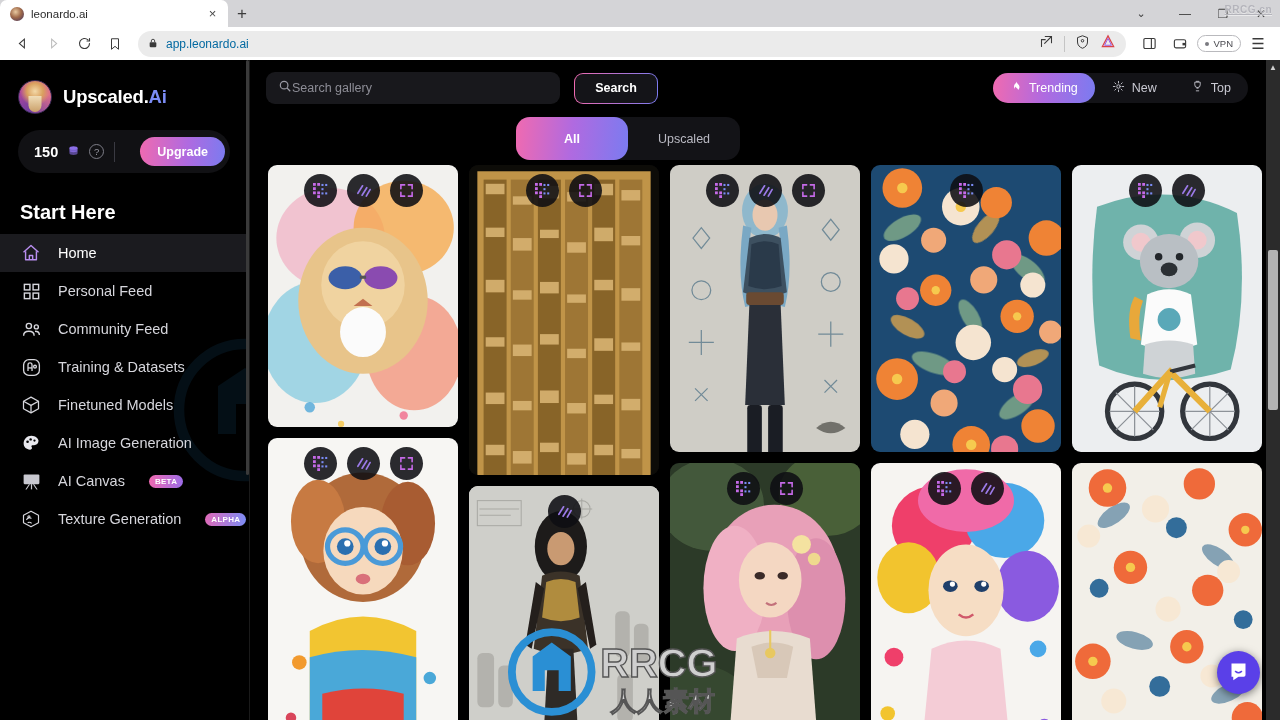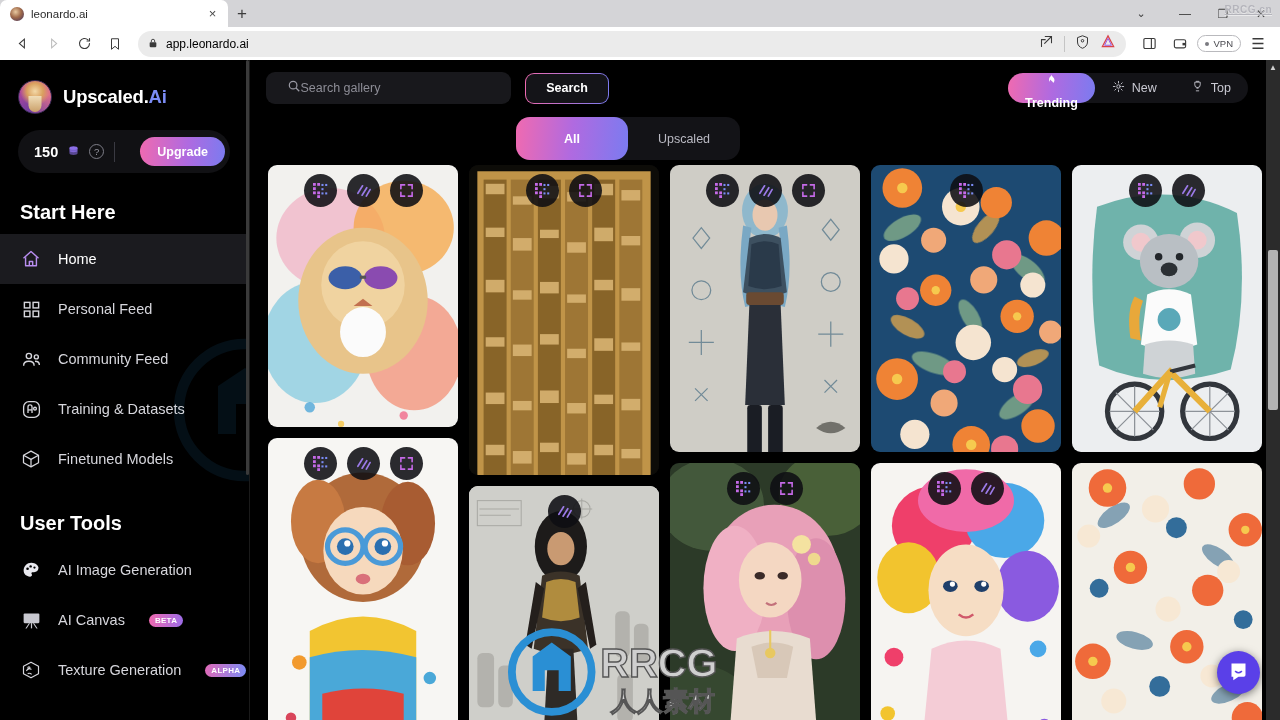--- a/index.html
+++ b/index.html
@@ -61,21 +61,21 @@
     width: 28px; height: 28px; display: flex;
     align-items: center; justify-content: center;
     color: #3a3a3a; border-radius: 4px;
   }
   .nav-btn.disabled { color: #bcbcbc; }
   .urlbar {
     flex: 1; height: 26px; background: #ebebeb;
     border-radius: 13px; display: flex; align-items: center;
     gap: 8px; padding: 0 10px; margin: 0 6px;
   }
-  .url-text { font-size: 12px; color: #000000; }
+  .url-text { font-size: 12px; color: #0369a1; }
   .urlbar-right { margin-left: auto; display: flex; align-items: center; gap: 10px; }
   .sep { width: 1px; height: 16px; background: #c4c4c4; }
   .vpn-pill {
     display: flex; align-items: center; gap: 4px;
     border: 1px solid #b9b9bd; border-radius: 10px;
     height: 17px; padding: 0 7px; font-size: 9.5px; color: #4a4a50;
   }
   .vpn-dot { width: 4px; height: 4px; border-radius: 50%; background: #7a7a80; }
 
   
@@ -131,21 +131,21 @@
     color: #fff; font-size: 12.5px; font-weight: 700;
     font-family: "Liberation Sans", sans-serif;
     display: flex; align-items: center;
   }
 
   .sec-label {
     font-size: 20px; color: #ffffff; font-weight: 600;
     padding: 28px 0 10px 20px;
   }
   .nav-item {
-    height: 50px; display: flex; align-items: center;
+    height: 38px; display: flex; align-items: center;
     gap: 16px; padding-left: 20px; color: #d6d6dc;
     font-size: 14.5px; position: relative;
   }
   .nav-item.active { background: #1b1b1f; }
   .nav-item.active .nav-label { color: #ffffff; }
   .nav-ico { width: 22px; height: 22px; flex: 0 0 22px; display: flex; align-items: center; justify-content: center; }
   .nav-label { white-space: nowrap; }
   .badge {
     font-size: 8px; font-weight: 700; color: #fff;
     padding: 2px 6px; border-radius: 8px; letter-spacing: 0.3px;
@@ -164,23 +164,23 @@
     flex: 1; height: 660px; position: relative;
     background: #000000; overflow: hidden;
   }
   .toolbar { height: 105px; position: relative; }
 
   .search-wrap {
     position: absolute; left: 16px; top: 12px;
     display: flex; align-items: center; gap: 14px;
   }
   .search-field {
-    width: 245px; height: 32px; background: #18181c;
+    width: 294px; height: 32px; background: #18181c;
     border-radius: 9px; display: flex; align-items: center;
-    padding: 0 12px; justify-content: center;
+    padding: 0 12px;
   }
   .search-input {
     background: transparent; border: none; outline: none;
     color: #cfcfd6; font-size: 12.5px; width: 190px;
     font-family: "Liberation Sans", sans-serif;
   }
   .search-input::placeholder { color: #8d8d96; }
   .search-btn {
     width: 84px; height: 31px; border-radius: 9px;
     background: #141418;
@@ -212,21 +212,21 @@
     height: 30px; background: #131317; border-radius: 15px;
     display: flex; align-items: center;
   }
   .stab {
     height: 30px; padding: 0 17px; border-radius: 15px;
     display: flex; align-items: center; gap: 7px;
     font-size: 12.5px; color: #c9c9d2;
   }
   .stab.active {
     background: linear-gradient(95deg, #f06ab0 0%, #b06ae0 50%, #7b7bf0 100%);
-    color: #ffffff; font-weight: 700; flex-direction: column;
+    color: #ffffff; font-weight: 400;
   }
 
   .zoom-row {
     position: absolute; right: 32px; top: 120px;
     display: flex; align-items: center; gap: 16px;
   }
   .grid-toggle { width: 20px; height: 16px; display: flex; align-items: center; justify-content: center; }
   .zm-btn { color: #d8d8e0; font-size: 15px; width: 14px; text-align: center; line-height: 1; }
   .slider { position: relative; width: 138px; height: 12px; }
   .slider-track {
@@ -472,21 +472,20 @@
       <span class="nav-ico">
         <svg width="20" height="20" viewBox="0 0 24 24" fill="none" stroke="#d6d6dc" stroke-width="1.5" stroke-linejoin="round">
             <path d="M12 2.6 21 7.5v9L12 21.4 3 16.5v-9z"></path>
             <path d="M3 7.5 12 12.4l9-4.9"></path>
             <path d="M12 12.4V21.4"></path>
           </svg>
       </span>
       <span class="nav-label">Finetuned Models</span>
     </div>
 
-    <div class="sec-label">User Tools</div>
 
     <div class="nav-item">
       <span class="nav-ico">
         <svg width="21" height="21" viewBox="0 0 24 24" fill="#e8e8ee">
             <path d="M12 3C6.8 3 3 6.9 3 11.8 3 16.3 6.4 19 10.3 19c1.5 0 2.3-.8 2.3-1.8 0-.9-.7-1.3-.7-2.1 0-.7.6-1.2 1.4-1.2h1.6c3 0 5.1-2 5.1-5C20 6.3 16.6 3 12 3z"></path>
             <circle cx="7.5" cy="10" r="1.5" fill="#000"></circle>
             <circle cx="11" cy="7.3" r="1.4" fill="#000"></circle>
             <circle cx="15.4" cy="8.6" r="1.3" fill="#000"></circle>
           </svg>
       </span>

